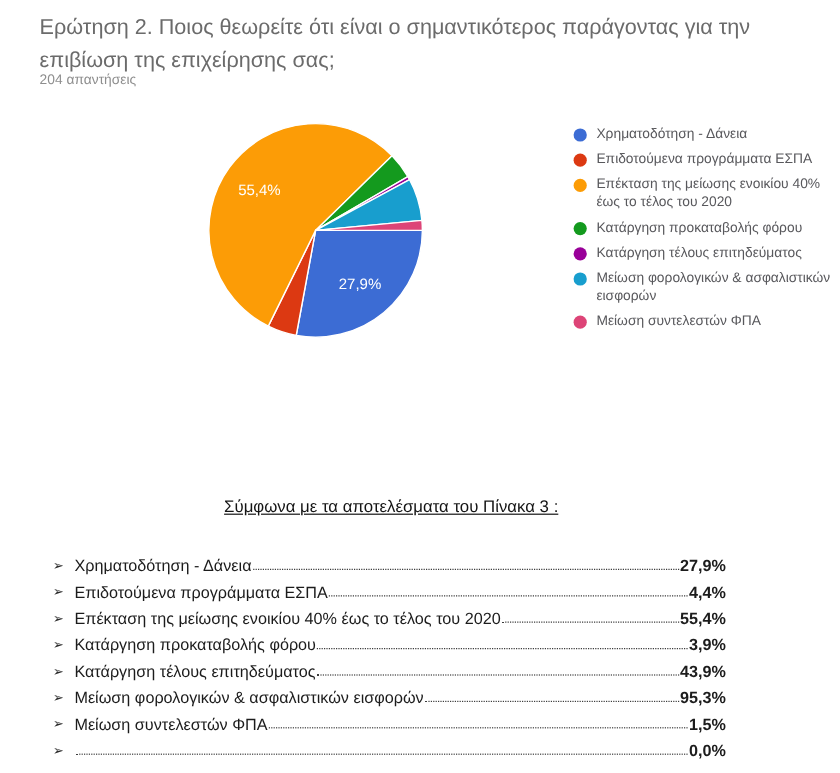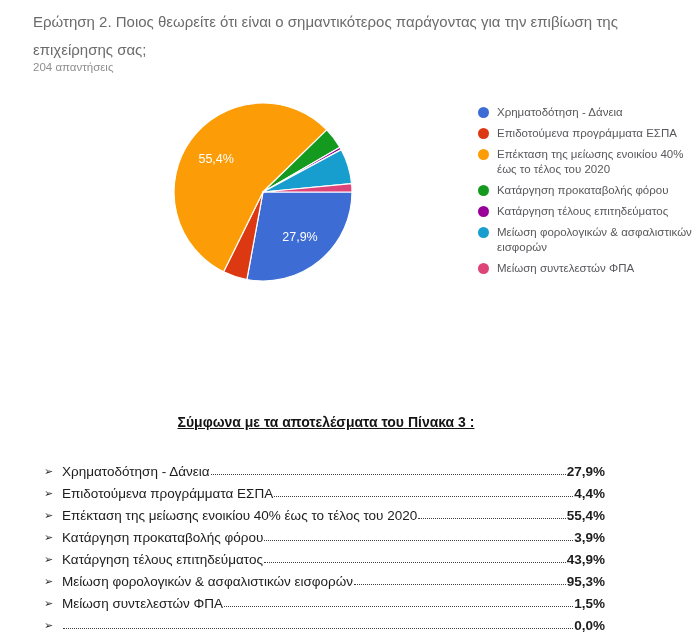--- a/index.html
+++ b/index.html
@@ -2,41 +2,41 @@
 <html><head>
 <meta charset="utf-8">
 <style>
   html,body{margin:0;padding:0;background:#ffffff;}
   .canvas{
     position:relative;width:700px;height:644px;background:#ffffff;
     font-family:"Liberation Sans", sans-serif;overflow:hidden;
   }
   .question-title{
     position:absolute;left:33px;top:8px;width:618px;
-    font-size:15px;line-height:28px;color:#6b6b6b;
+    font-size:18px;line-height:28px;color:#6b6b6b;
   }
   .responses-count{
     position:absolute;left:33px;top:61px;
     font-size:11.5px;color:#8e8e8e;
   }
   .pie-wrap{position:absolute;left:171px;top:100px;width:184px;height:184px;}
   .pie-wrap svg{display:block;}
   .legend{position:absolute;left:478px;top:105px;width:218px;}
   .legend-item{
     display:flex;align-items:flex-start;margin-bottom:6px;
     font-size:11.5px;line-height:15px;color:#58585c;
   }
   .legend-swatch{
     width:11px;height:11px;border-radius:50%;
     margin:2px 8px 0 0;flex:none;
   }
   .legend-label{max-width:195px;}
   .summary-heading{
     position:absolute;left:0;top:414px;width:652px;text-align:center;
-    font-size:14px;font-weight:bold;text-decoration:underline;color:#141414;
+    font-size:14px;font-weight:normal;text-decoration:underline;color:#141414;
   }
   .summary-rows{position:absolute;left:44px;top:457px;width:561px;}
   .summary-row{
     display:flex;align-items:flex-end;height:22px;
     font-size:13.5px;color:#1c1c1c;
   }
   .bullet{width:18px;flex:none;font-size:11px;color:#2a2a2a;padding-bottom:1px;}
   .row-label{white-space:nowrap;}
   .leader{
     flex:1 1 auto;min-width:8px;

